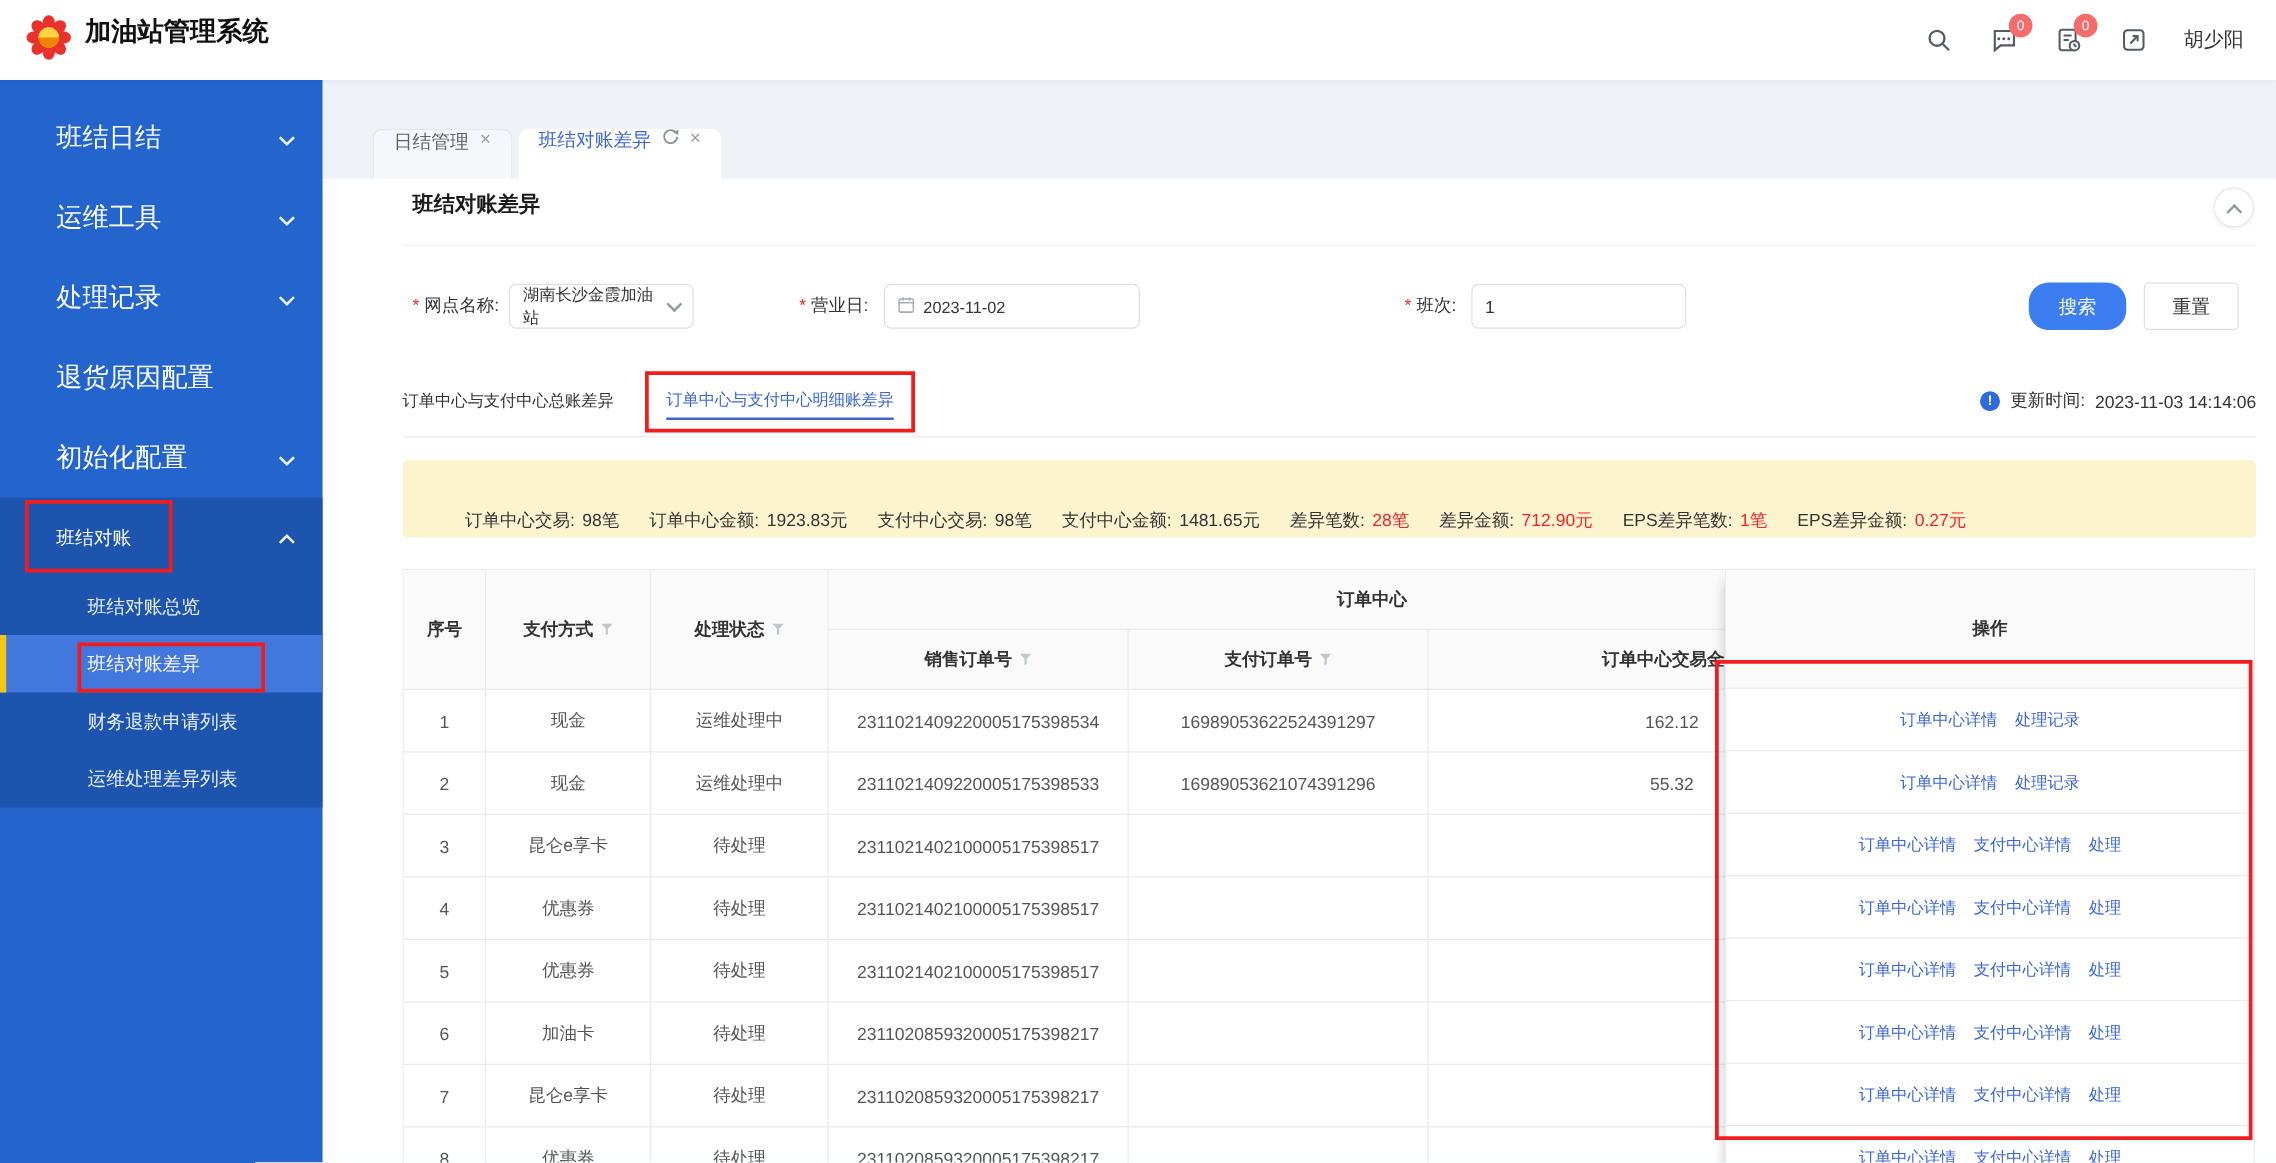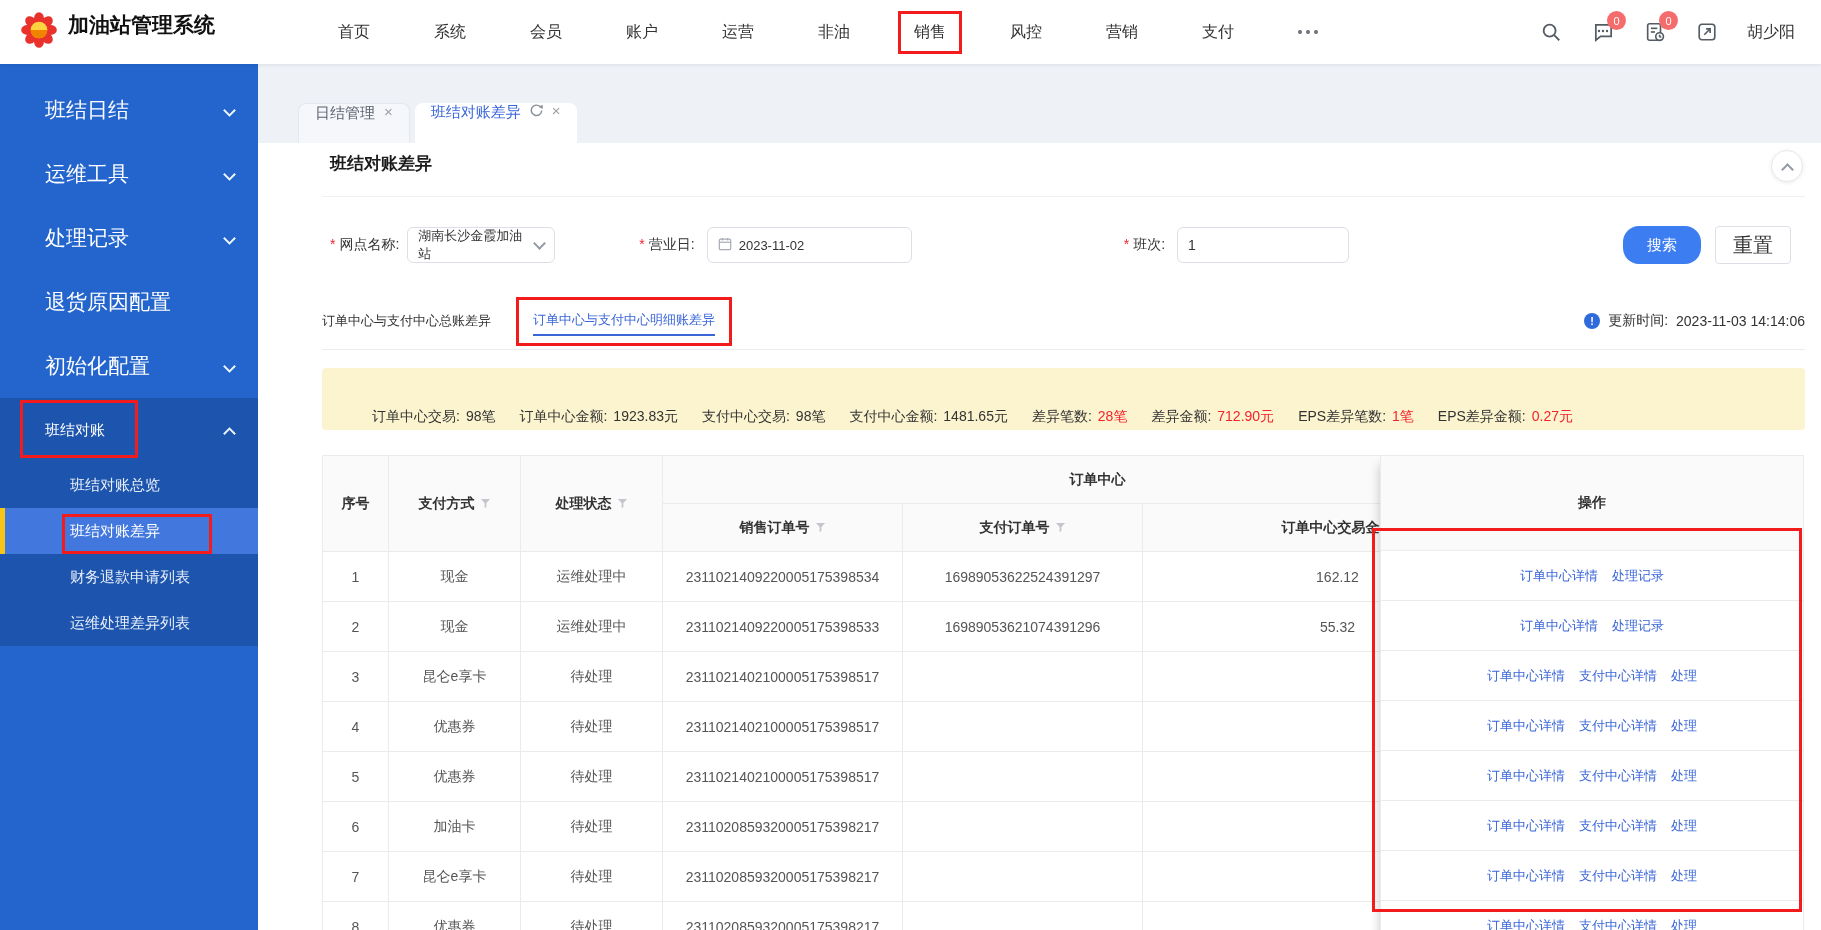--- a/index.html
+++ b/index.html
@@ -60,21 +60,21 @@
   .f-label { font-size:14px; color:#333; white-space:nowrap; }
   .req::before { content:"*"; color:#f5222d; margin-right:4px; }
   .box { height:36px; border:1px solid #dcdfe6; border-radius:6px; background:#fff; display:flex; align-items:center;
          padding:0 10px; font-size:13px; color:#333; gap:7px; cursor:pointer; }
   .f-select { width:148px; margin:0 84px 0 8px; }
   .f-select .val { flex:1; }
   .f-date { width:205px; margin:0 212px 0 12px; }
   .f-input { width:172px; margin-left:12px; font-size:14px; }
   .btns { margin-left:auto; display:flex; gap:14px; }
   .btn-primary { width:78px; height:38px; background:#3d7df2; color:#fff; border:none; border-radius:16px; font-size:15px; cursor:pointer; }
-  .btn-plain { width:76px; height:38px; background:#fff; color:#333; border:1px solid #dcdfe6; border-radius:4px; font-size:20px; cursor:pointer; }
+  .btn-plain { width:76px; height:38px; background:#fff; color:#333; border:1px solid #dcdfe6; border-radius:4px; font-size:15px; cursor:pointer; }
 
   
   .subtab-row { position:absolute; left:64px; right:16px; top:150px; height:57px; border-bottom:1px solid #ececec;
                 display:flex; align-items:center; }
   .subtab { font-size:13px; color:#333; cursor:pointer; white-space:nowrap; }
   .red-wrap { border:3px solid #f21c1c; padding:11px 14px 7px; margin-left:25px; }
   .subtab.active { color:#3a66d8; border-bottom:2px solid #3a66d8; padding-bottom:5px; }
   .update { margin-left:auto; display:flex; align-items:center; gap:8px; font-size:14px; color:#333; }
   .info-dot { width:16px; height:16px; border-radius:50%; background:#2f6bdb; color:#fff; font-size:11px; font-weight:700;
               display:flex; align-items:center; justify-content:center; }
@@ -122,37 +122,20 @@
           <ellipse cx="24" cy="9.5" rx="6.3" ry="8" transform="rotate(225 24 24)"></ellipse>
           <ellipse cx="24" cy="9.5" rx="6.3" ry="8" transform="rotate(270 24 24)"></ellipse>
           <ellipse cx="24" cy="9.5" rx="6.3" ry="8" transform="rotate(315 24 24)"></ellipse>
         </g>
         <circle cx="24" cy="24" r="10.5" fill="#ffd23f"></circle>
         <path d="M13.5 24 a10.5 10.5 0 0 0 21 0 z" fill="#f08300"></path>
       </svg>
     </span>
     <span class="brand-title">加油站管理系统</span>
   </div>
-  <div class="nav" id="nav">
-      <div class="nav-item">首页</div>
-      <div class="nav-item">系统</div>
-      <div class="nav-item">会员</div>
-      <div class="nav-item">账户</div>
-      <div class="nav-item">运营</div>
-      <div class="nav-item">非油</div>
-      <div class="nav-item hl">销售</div>
-      <div class="nav-item">风控</div>
-      <div class="nav-item">营销</div>
-      <div class="nav-item">支付</div>
-      <div class="nav-more">
-        <i></i>
-        <i></i>
-        <i></i>
-      </div>
-    </div>
   <div class="top-right">
     <span class="icon-btn">
       <svg width="22" height="22" viewBox="0 0 24 24" fill="none" stroke="#555b63" stroke-width="2">
         <circle cx="10.5" cy="10.5" r="6.5"></circle>
           <line x1="15.5" y1="15.5" x2="21" y2="21"></line>
       </svg>
     </span>
     <span class="icon-btn">
       <svg width="23" height="23" viewBox="0 0 24 24" fill="none" stroke="#555b63" stroke-width="1.8">
         <path d="M4 4h16v12H9l-5 4z"></path>

